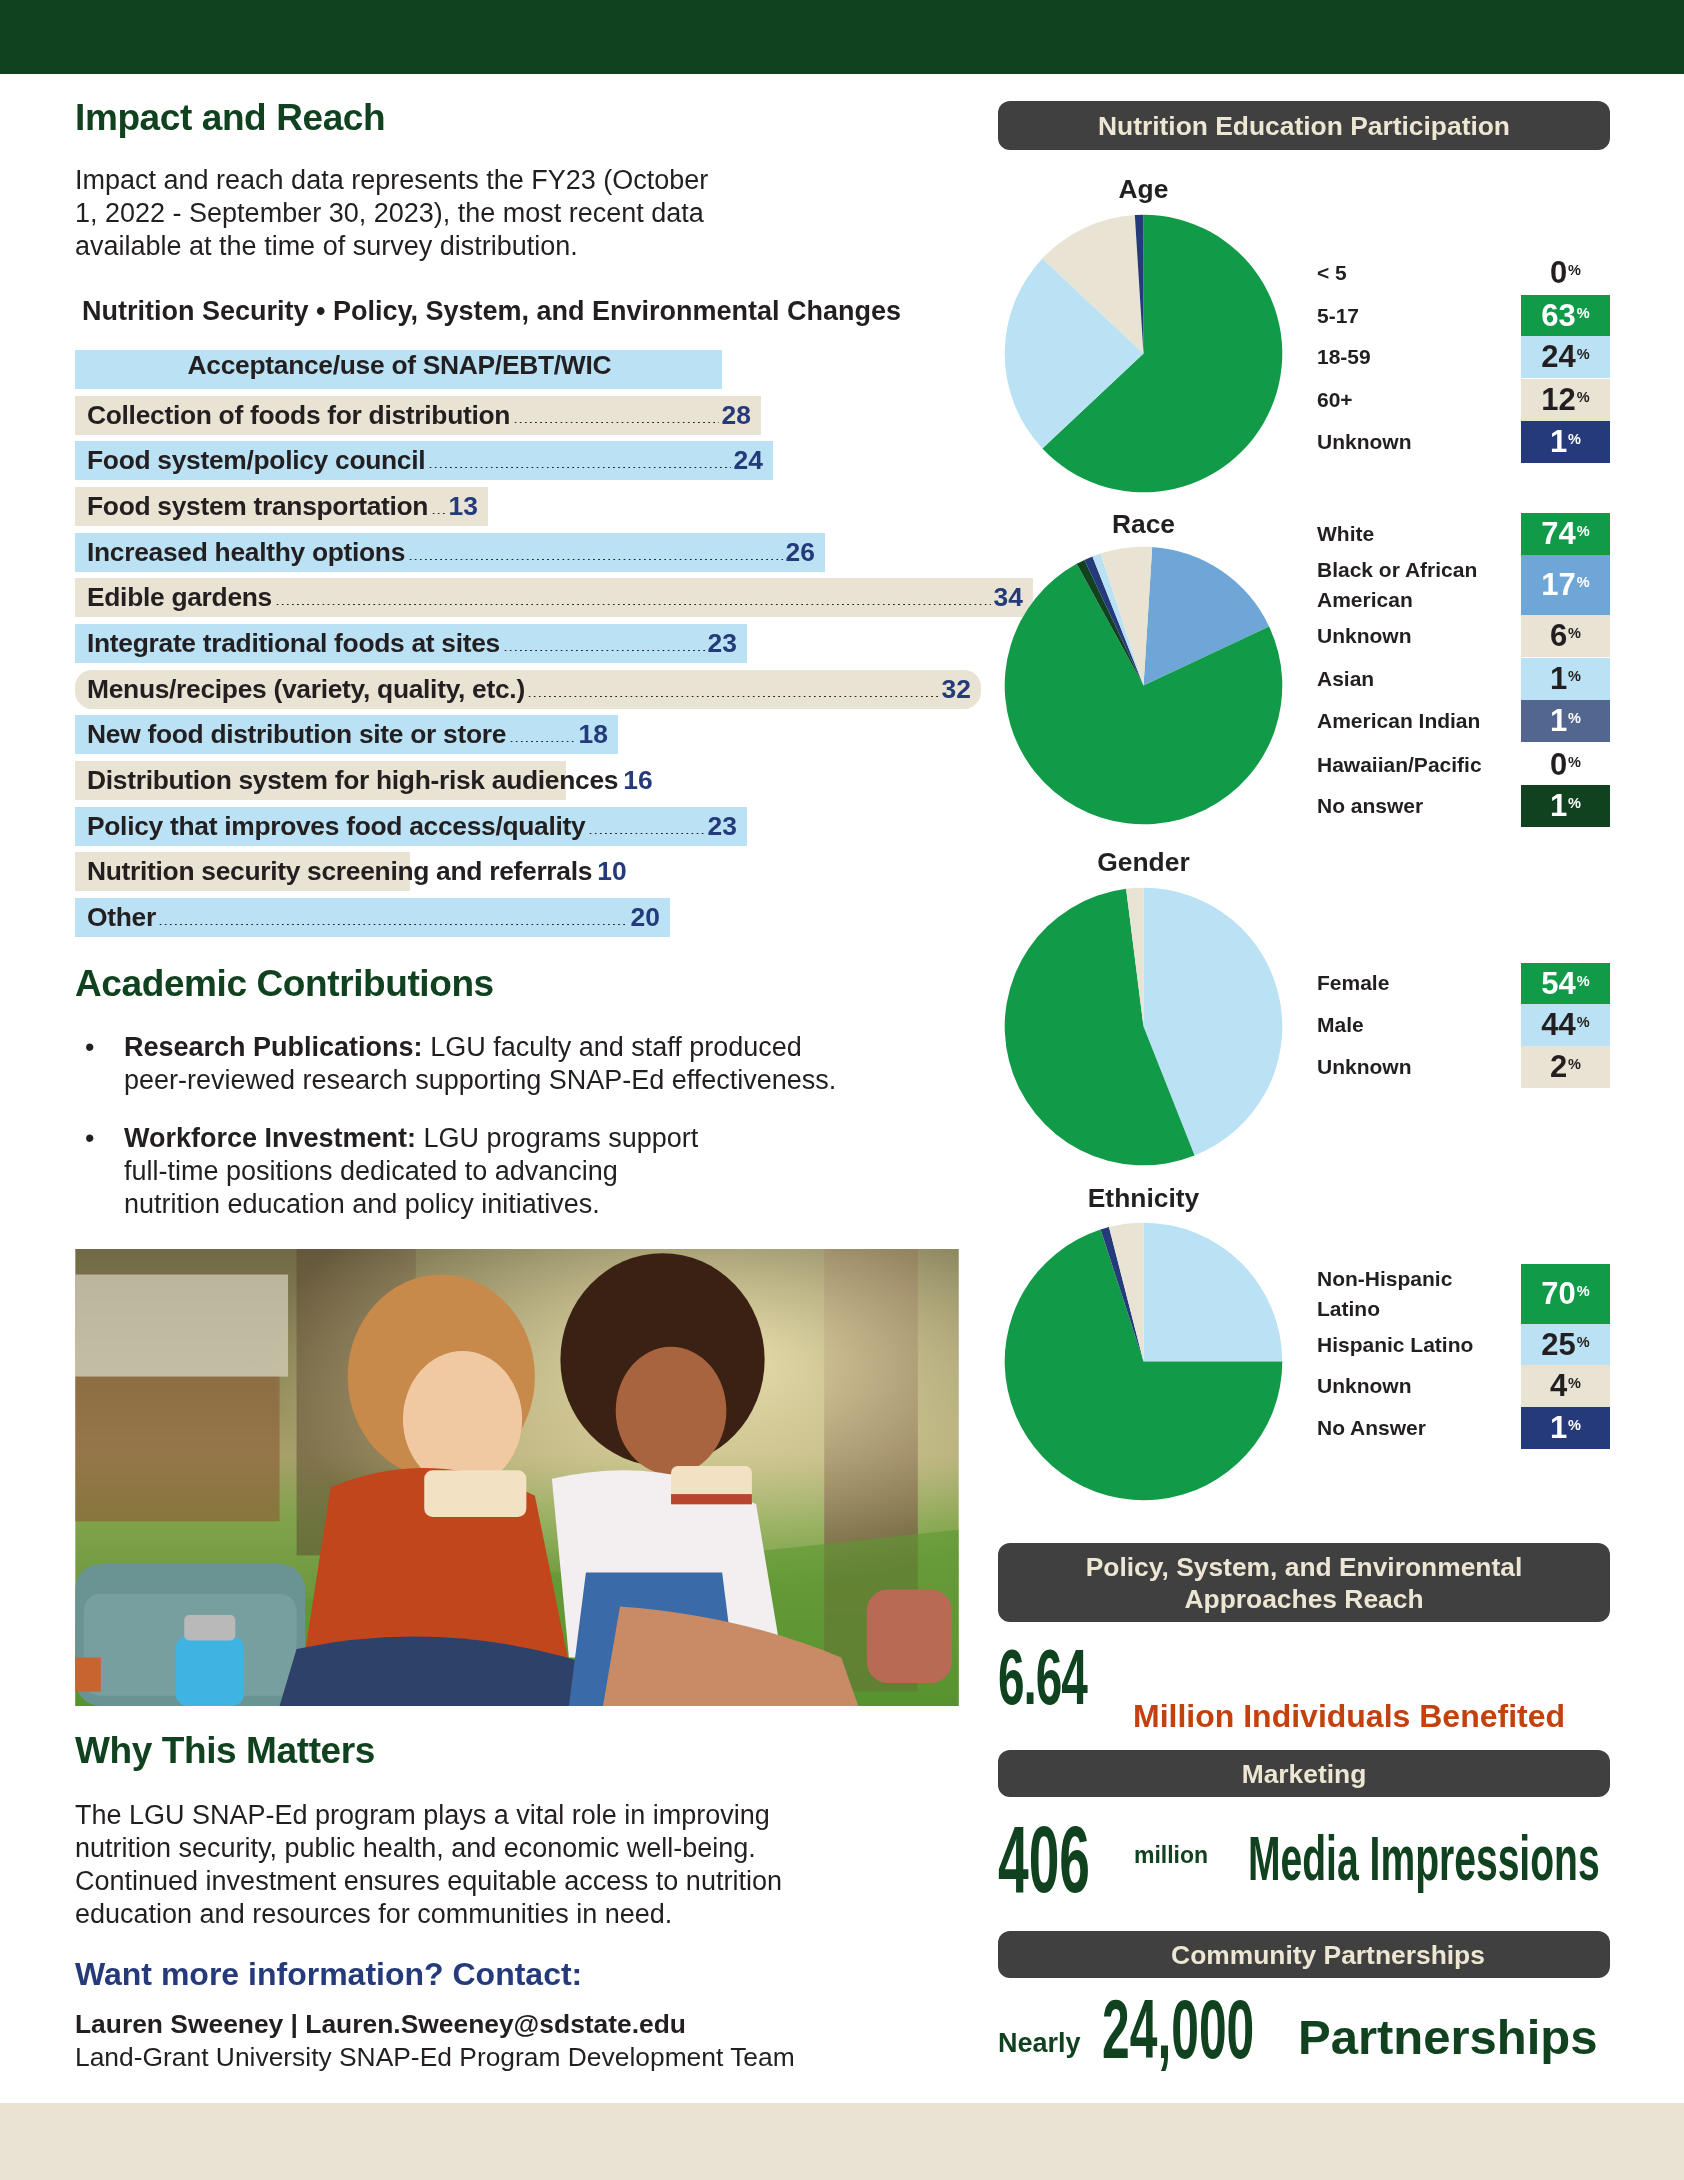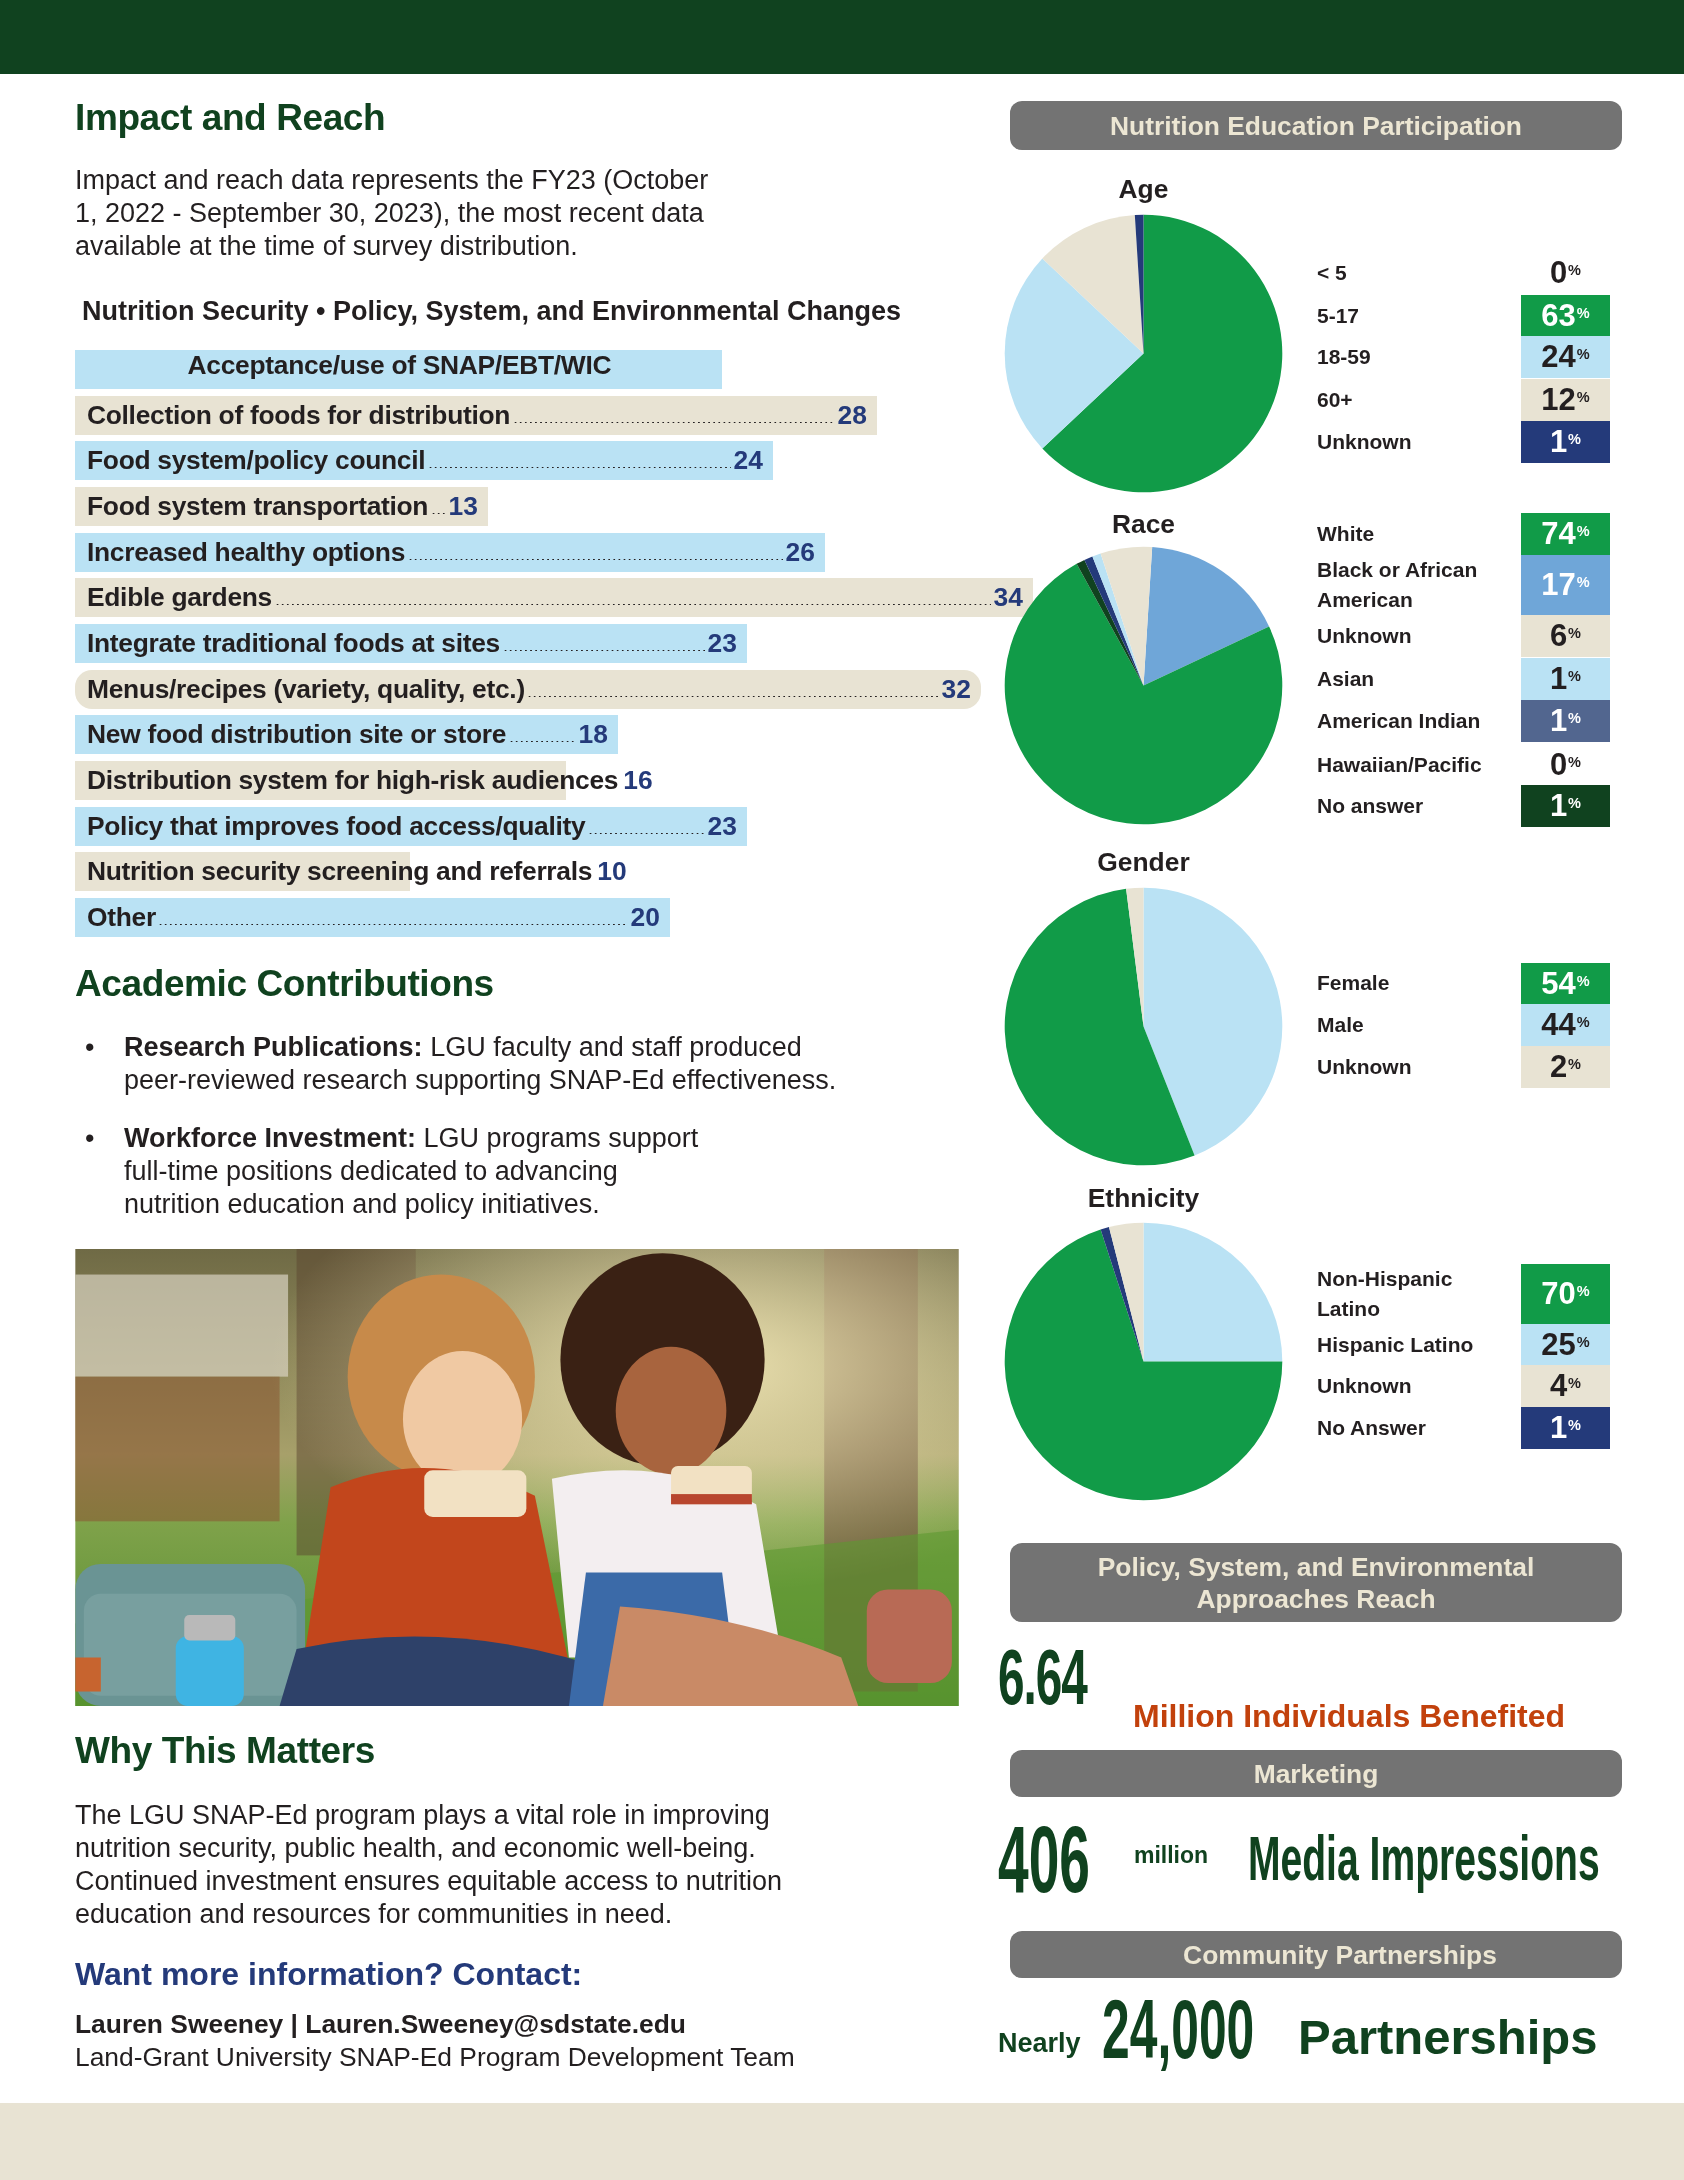--- a/index.html
+++ b/index.html
@@ -17,22 +17,22 @@
   .bar .lbl { font-weight: bold; font-size: 26.4px; color: #231f20; white-space: nowrap; letter-spacing: -0.3px; }
   .bar .dots { flex: 1; height: 19px; margin: 0 2.6px; align-self: flex-end; margin-bottom: 10.2px;
     background-image: radial-gradient(circle, #231f20 0.9px, transparent 1.1px);
     background-size: 5.1px 3.4px; background-repeat: repeat-x; background-position: left bottom; }
   .bar .val { font-weight: bold; font-size: 26.4px; color: #243a7a; white-space: nowrap; }
   .bullet-item { position: absolute; left: 85px; width: 886px; }
   .bullet-dot { position: absolute; left: 0; top: 0; font-size: 27px; line-height: 33px; }
   .bullet-text { position: absolute; left: 39px; font-size: 27px; line-height: 33px; }
   .bullet-text b { font-weight: bold; }
   .photo { left: 75px; top: 1249px; width: 884px; height: 457px; overflow: hidden; }
-  .pill { position: absolute; left: 998px; width: 612px; background: #737373; border-radius: 12px;
-    color: #ece6d3; font-weight: bold; font-size: 26.4px; text-align: center; display: flex; align-items: center; justify-content: center; line-height: 32px; margin-left: 12px; }
+  .pill { position: absolute; left: 998px; width: 612px; background: #404040; border-radius: 12px;
+    color: #ece6d3; font-weight: bold; font-size: 26.4px; text-align: center; display: flex; align-items: center; justify-content: center; line-height: 32px; }
   .pie-title { position: absolute; width: 281px; left: 1003px; text-align: center; font-weight: bold; font-size: 26.4px; color: #231f20; }
   .pie { position: absolute; }
   .legend-label { position: absolute; left: 1317px; font-weight: bold; font-size: 21px; color: #231f20; line-height: 30px; }
   .legend-box { position: absolute; left: 1521px; width: 89px; display: flex; align-items: center; justify-content: center;
     font-weight: bold; font-size: 31px; }
   .legend-box sup { font-size: 14.5px; vertical-align: top; position: relative; top: -3.4px; margin-left: 0.9px; }
   .big-num { font-family: "Liberation Sans", sans-serif; font-weight: bold; color: #10421f; transform-origin: left bottom; display: inline-block; }
 </style>
 </head>
 <body>
@@ -49,21 +49,21 @@
 </div>
 
 <div class="abs subhead" style="left:82px; top:296px;">Nutrition Security • Policy, System, and Environmental Changes</div>
 
 <div id="bar-chart">
     <div class="bar blue" style="top: 350px; width: 647px; flex-direction: column;">
       <span class="lbl">Acceptance/use of SNAP/EBT/WIC</span>
       <span class="dots"></span>
       <span class="val">22</span>
     </div>
-    <div class="bar beige" style="top: 396px; width: 802px;">
+    <div class="bar beige" style="top: 396px; width: 686px;">
       <span class="lbl">Collection of foods for distribution</span>
       <span class="dots"></span>
       <span class="val">28</span>
     </div>
     <div class="bar blue" style="top: 441px; width: 698px;">
       <span class="lbl">Food system/policy council</span>
       <span class="dots"></span>
       <span class="val">24</span>
     </div>
     <div class="bar beige" style="top: 487px; width: 413px;">

